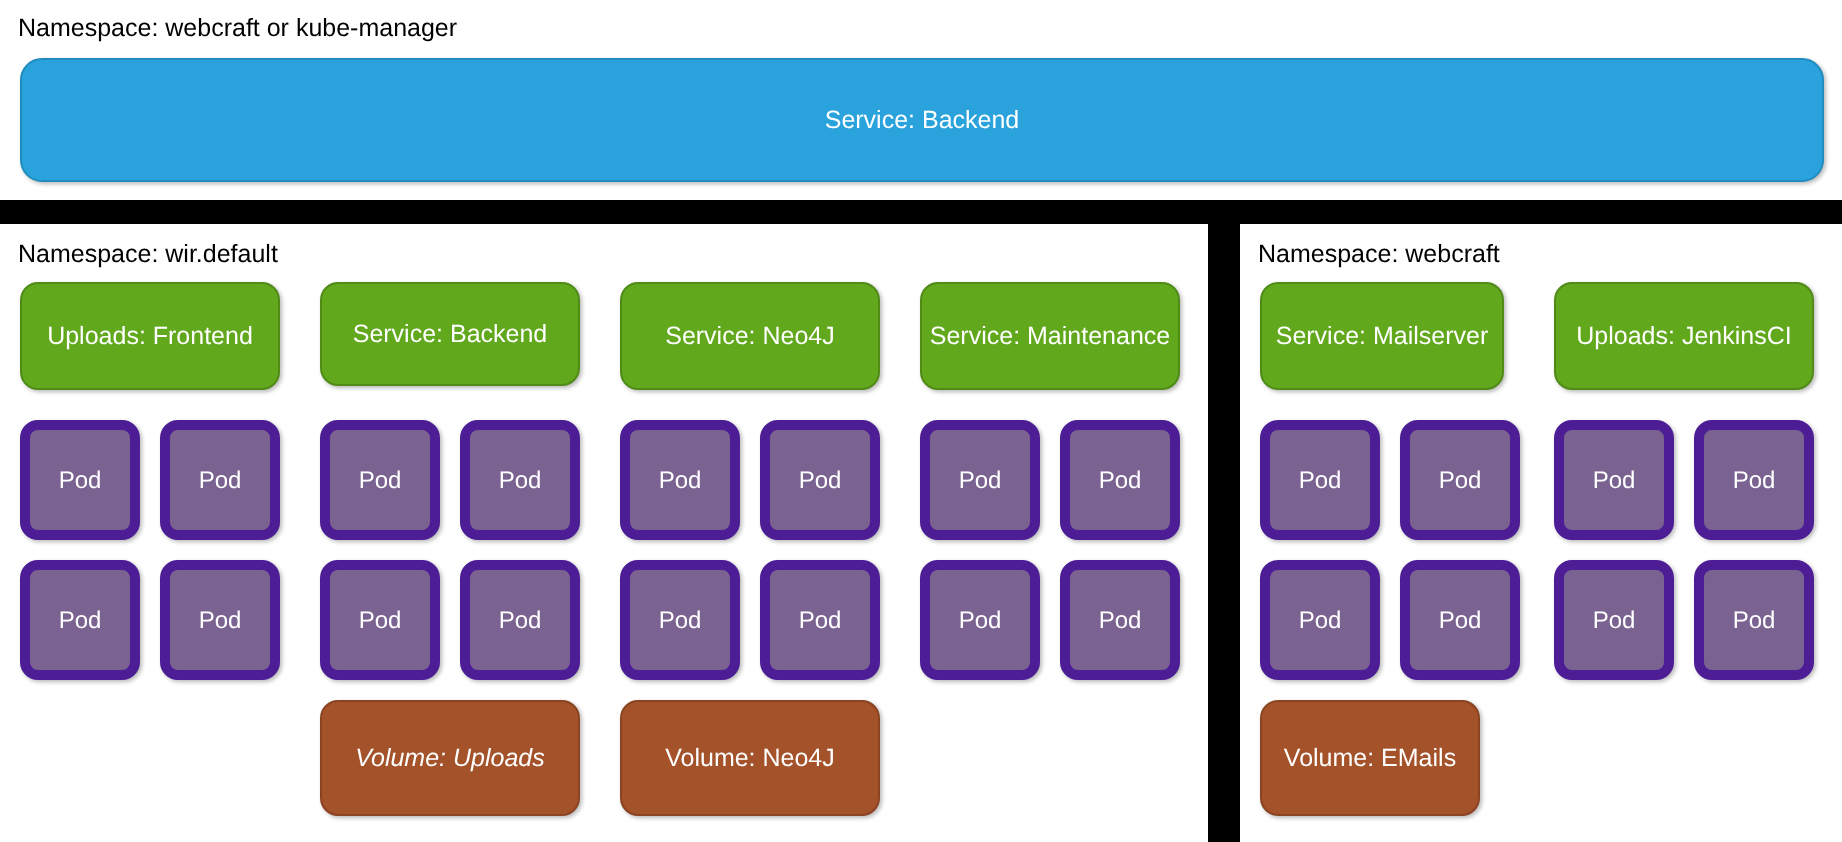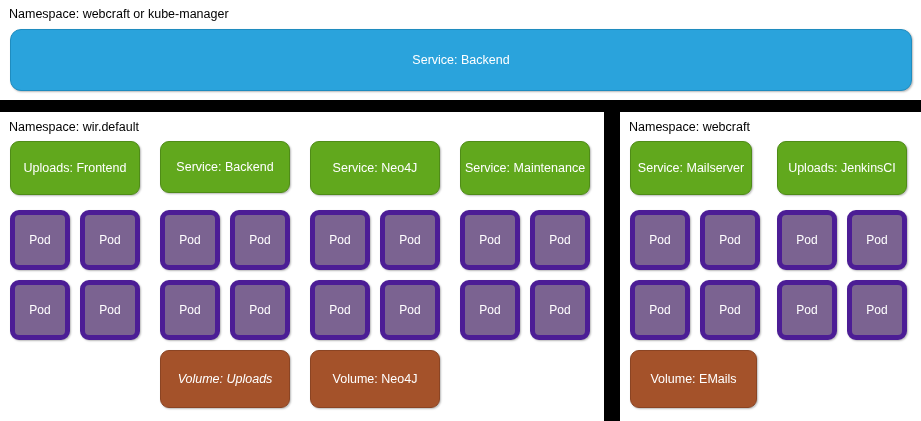--- a/index.html
+++ b/index.html
@@ -102,21 +102,21 @@
   </div>
 
   <div class="ns-panel" style="left:620px; top:112px; width:301px; height:309px;">
     <div class="ns-label" style="left:9px; top:9px;">Namespace: webcraft</div>
 
     <div class="node service" style="left:10px; top:29px; width:122px; height:54px;">Service: Mailserver</div>
     <div class="node pod" style="left:10px; top:98px; width:60px; height:60px;">Pod</div>
     <div class="node pod" style="left:80px; top:98px; width:60px; height:60px;">Pod</div>
     <div class="node pod" style="left:10px; top:168px; width:60px; height:60px;">Pod</div>
     <div class="node pod" style="left:80px; top:168px; width:60px; height:60px;">Pod</div>
-    <div class="node volume" style="left:10px; top:238px; width:127px; height:58px;">Volume: EMails</div>
+    <div class="node volume" style="left:10px; top:238px; width:110px; height:58px;">Volume: EMails</div>
 
     <div class="node service" style="left:157px; top:29px; width:130px; height:54px;">Uploads: JenkinsCI</div>
     <div class="node pod" style="left:157px; top:98px; width:60px; height:60px;">Pod</div>
     <div class="node pod" style="left:227px; top:98px; width:60px; height:60px;">Pod</div>
     <div class="node pod" style="left:157px; top:168px; width:60px; height:60px;">Pod</div>
     <div class="node pod" style="left:227px; top:168px; width:60px; height:60px;">Pod</div>
   </div>
 
 </div>
 

